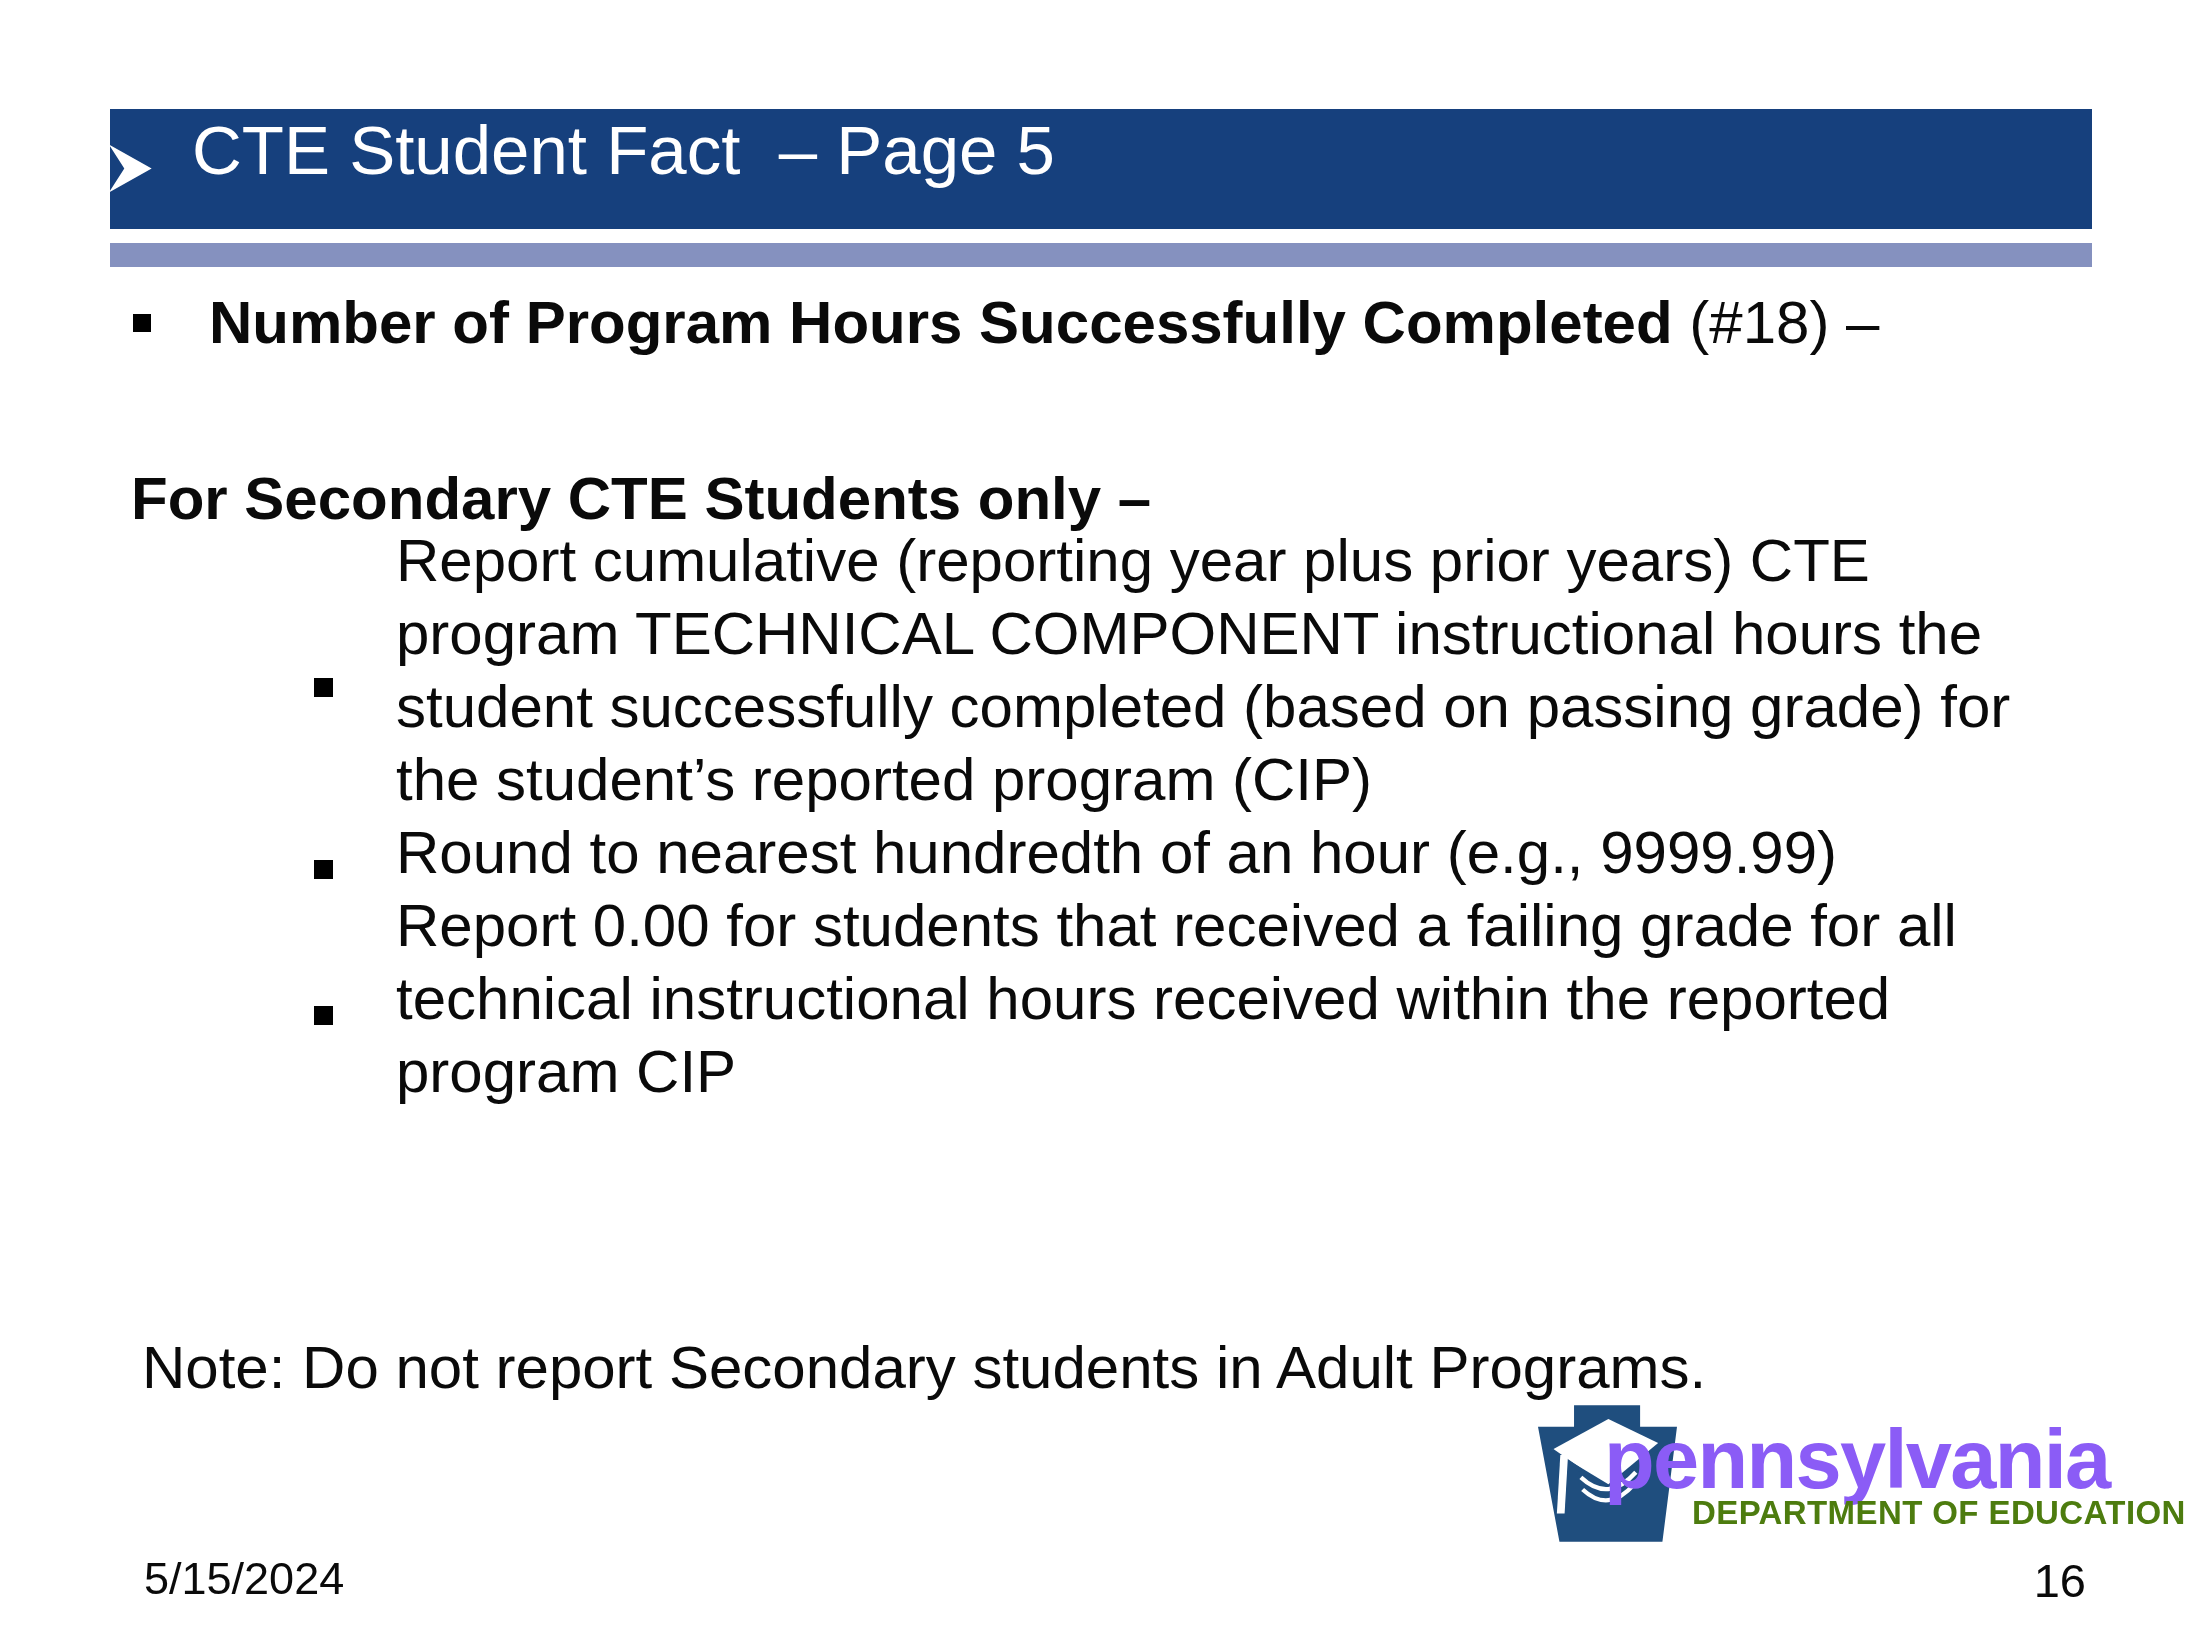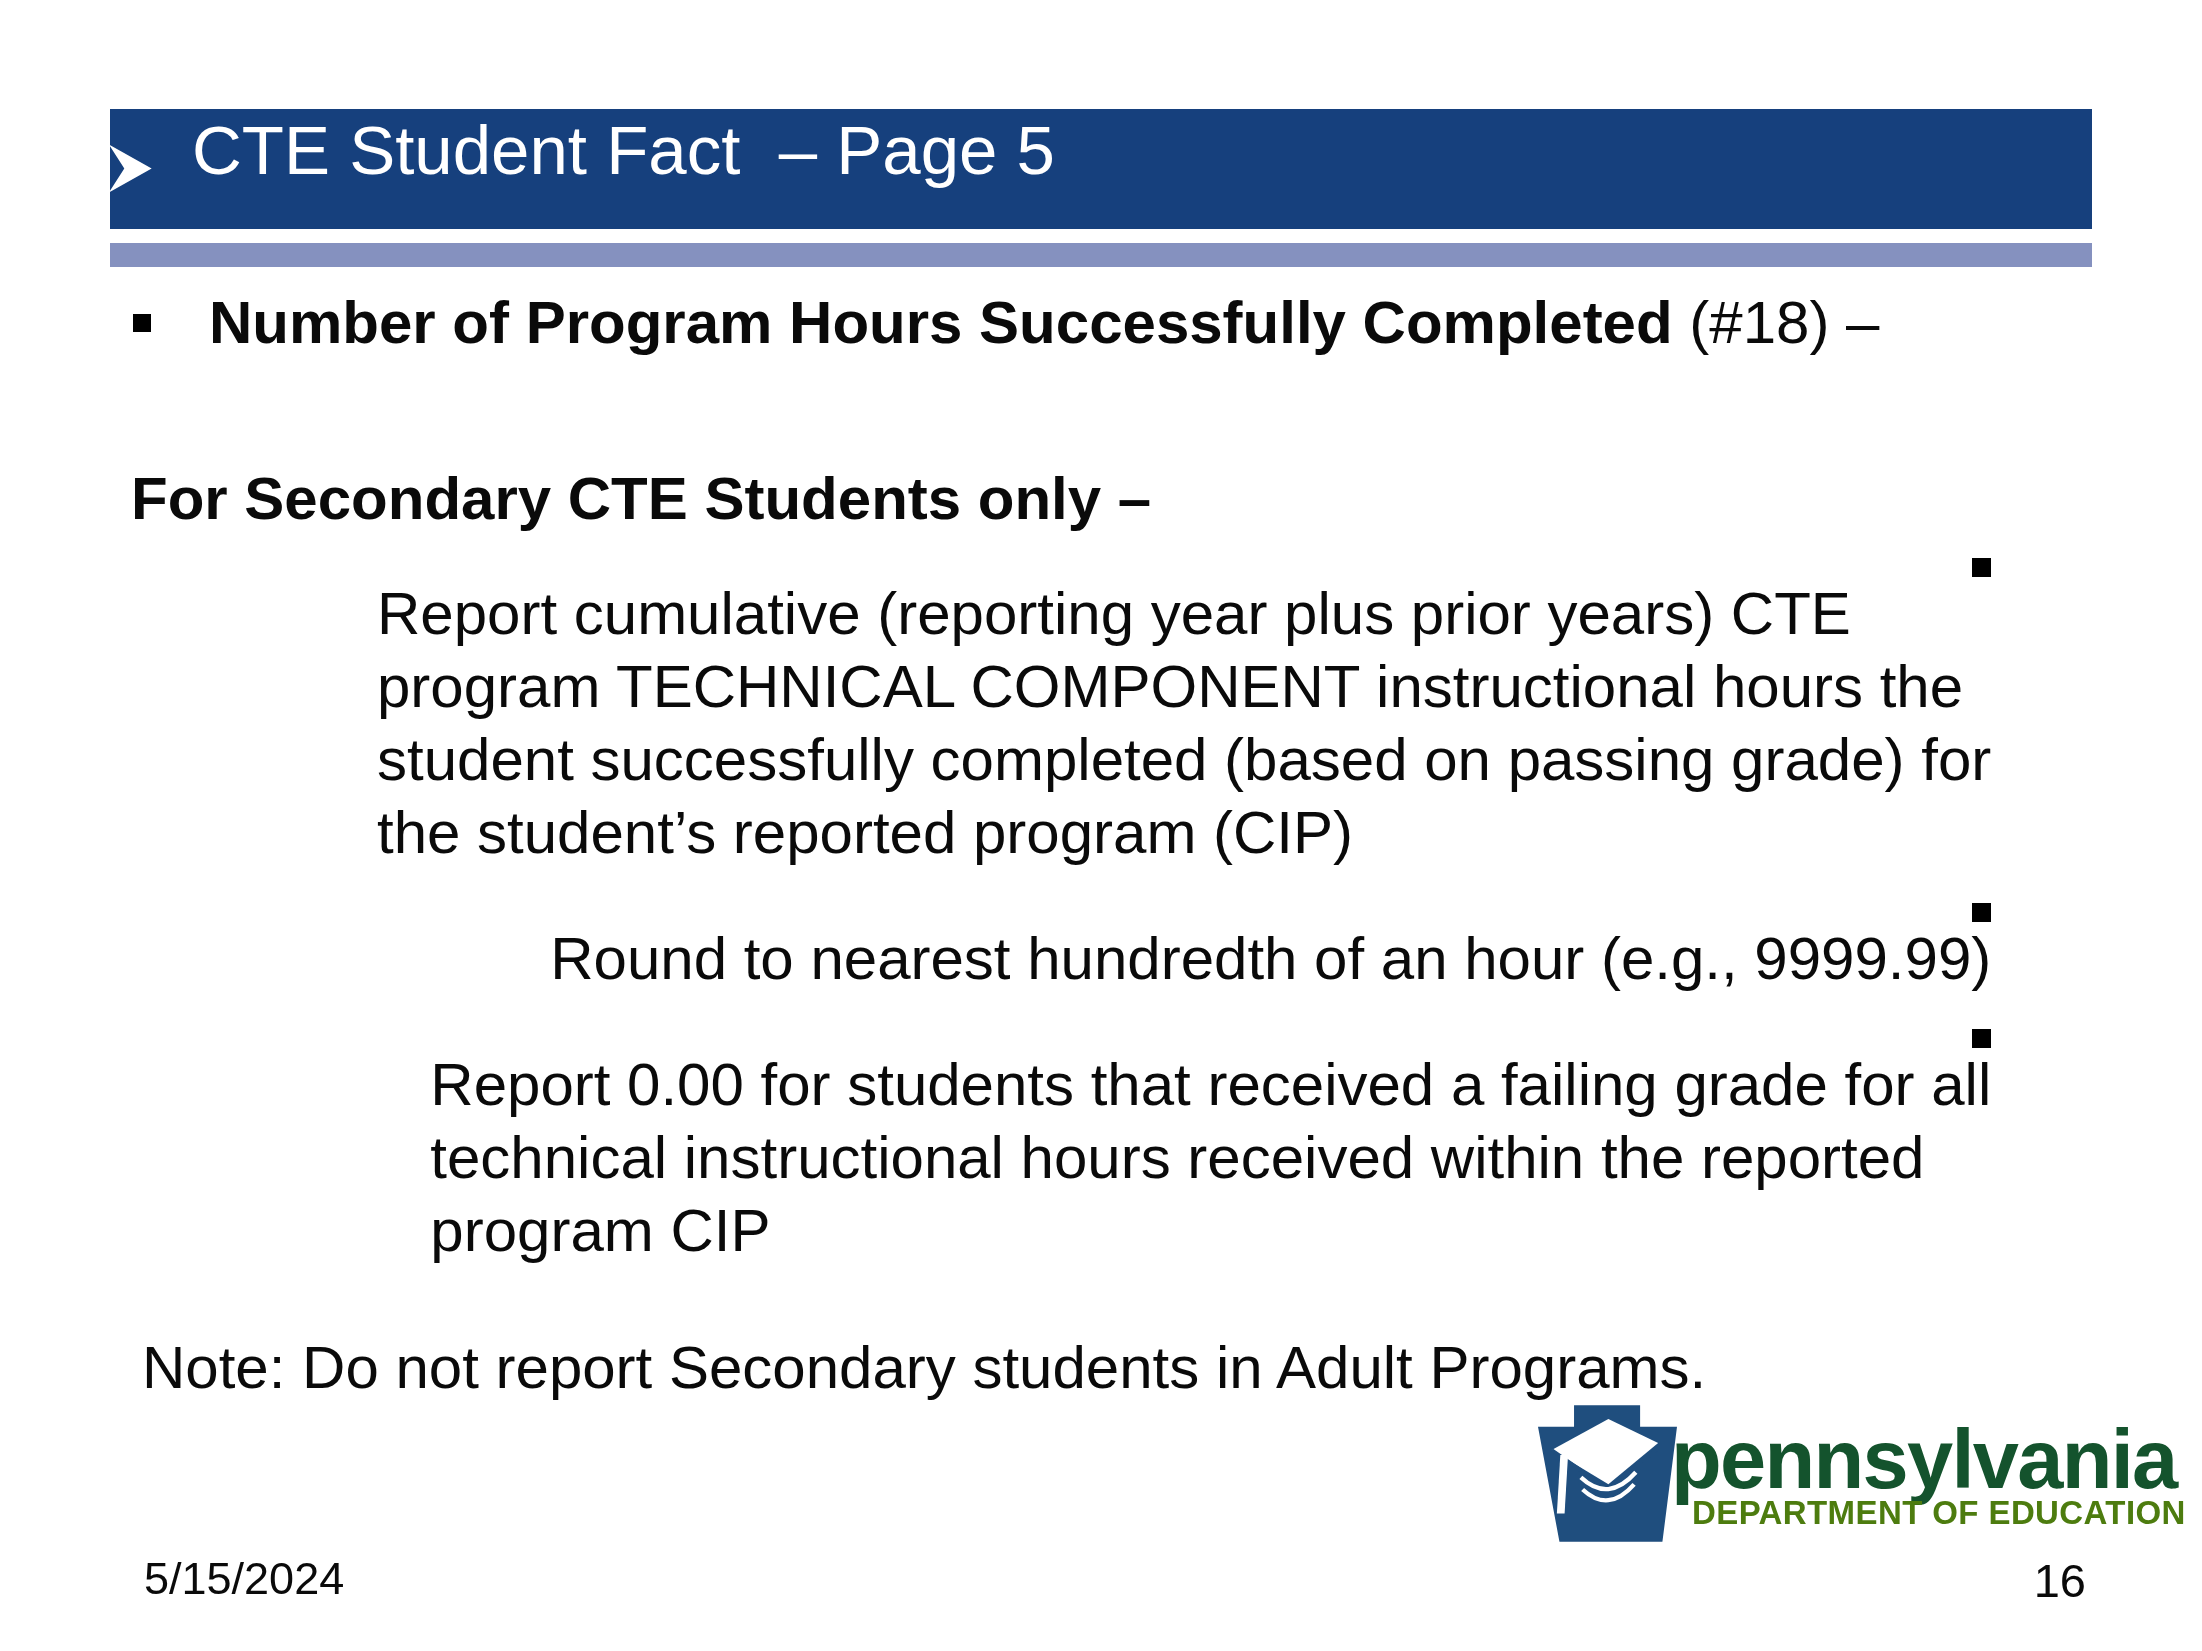--- a/index.html
+++ b/index.html
@@ -15,33 +15,33 @@
     padding-bottom:12px;box-sizing:border-box;color:#ffffff;font-size:69px;white-space:pre;
   }
   .stripe{position:absolute;left:110px;top:243px;width:1982px;height:24px;background:#8591BF;}
   
   .sq1{position:absolute;left:133px;top:314px;width:18px;height:18px;background:#000;}
   .bullet1-text{position:absolute;left:209px;top:286px;font-size:60px;line-height:73px;white-space:pre;}
   .bullet1-text .b{font-weight:bold;}
   .subheading{position:absolute;left:131px;top:418px;font-size:60px;line-height:73px;font-weight:bold;white-space:pre;margin-top:44px;}
   
   .sub-bullets{position:absolute;left:314px;top:524px;}
-  .sb{display:flex;align-items:flex-end;flex-direction:column;}
+  .sb{display:flex;align-items:center;}
   .sb .marker{flex:none;width:19px;height:19px;background:#000;margin-top:34px;}
   .sb .lines{margin-left:63px;}
   .ln{font-size:60px;line-height:73px;white-space:pre;}
   .note{position:absolute;left:142px;top:1331px;font-size:60px;line-height:73px;white-space:pre;}
   
   .date{position:absolute;left:144px;top:1553px;font-size:45px;line-height:52px;}
   .page{position:absolute;right:117px;top:1555px;font-size:47px;line-height:52px;}
   
   .keystone{position:absolute;left:1538px;top:1405px;width:139px;height:138px;}
   .logo-name{
-    position:absolute;left:1671px;top:1418px;font-size:83px;line-height:83px;font-weight:bold;
-    letter-spacing:-1.7px;color:#14532d;white-space:pre;
+    position:absolute;left:1604px;top:1418px;font-size:83px;line-height:83px;font-weight:bold;
+    letter-spacing:-1.7px;color:#8b5cf6;white-space:pre;
   }
   .logo-sub{
     position:absolute;left:1692px;top:1494px;font-size:33px;line-height:38px;font-weight:bold;
     letter-spacing:0.4px;color:#4d7c0f;white-space:pre;
   }
 </style>
 </head>
 <body>
 
 <div id="slide">

